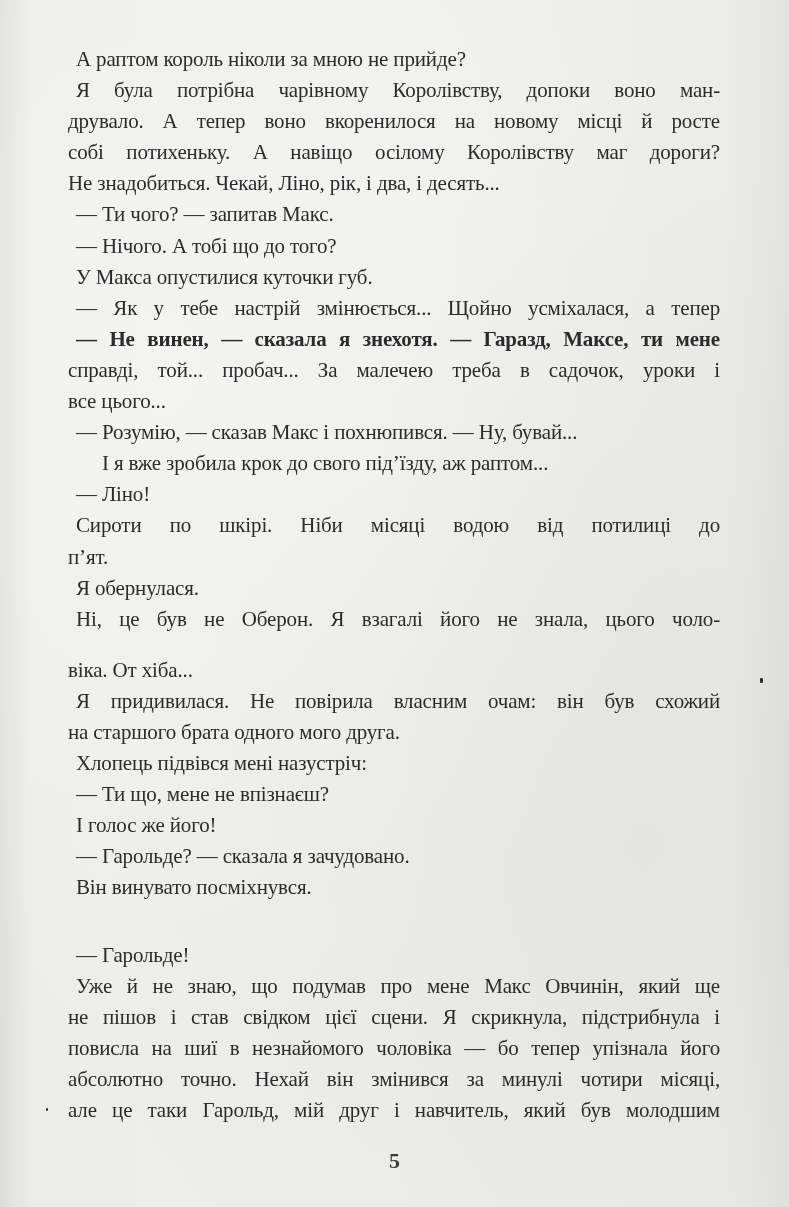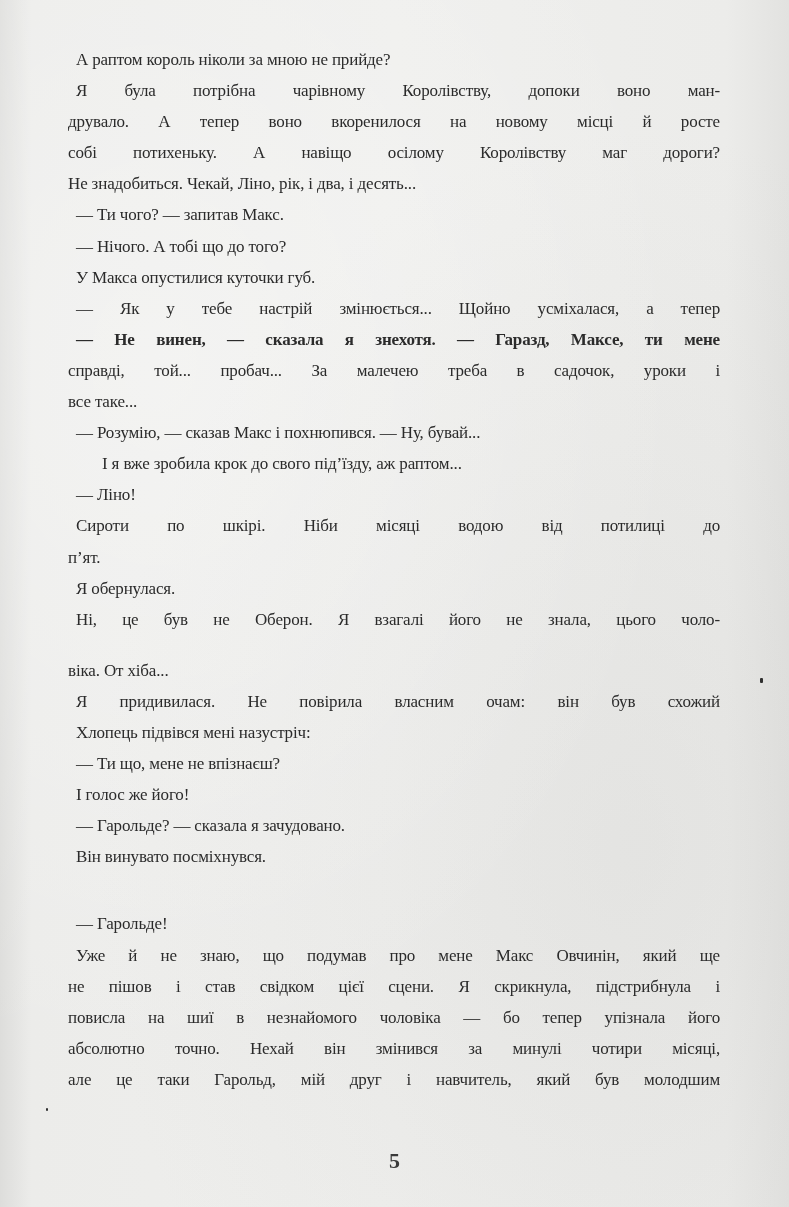--- a/index.html
+++ b/index.html
@@ -21,21 +21,21 @@
         radial-gradient(ellipse at 80% 70%, rgba(200,200,198,0.25), rgba(255,255,255,0) 60%),
         linear-gradient(90deg, #dddddb 0%, #ececea 4%, #efefed 50%, #ececea 92%, #e2e2e0 100%);
       box-sizing: border-box;
     }
     .text-block {
       position: absolute;
       left: 72px;
       top: 44px;
       width: 648px;
       font-family: "Liberation Serif", "DejaVu Serif", serif;
-      font-size: 17px;
+      font-size: 21px;
       line-height: 31.1px;
       color: #2b2b2b;
       text-align: justify;
       letter-spacing: -0.15px;
     }
     .line {
       display: block;
       white-space: nowrap;
       text-align-last: justify;
     }
@@ -71,30 +71,31 @@
       <span class="line" style="padding-left: 4px;">Я була потрібна чарівному Королівству, допоки воно ман-</span>
       <span class="line" style="margin-left: -4px;">друвало. А тепер воно вкоренилося на новому місці й росте</span>
       <span class="line" style="margin-left: -4px;">собі потихеньку. А навіщо осілому Королівству маг дороги?</span>
       <span class="line last" style="margin-left: -4px;">Не знадобиться. Чекай, Ліно, рік, і два, і десять...</span>
       <span class="line last" style="padding-left: 4px;">— Ти чого? — запитав Макс.</span>
       <span class="line last" style="padding-left: 4px;">— Нічого. А тобі що до того?</span>
       <span class="line last" style="padding-left: 4px;">У Макса опустилися куточки губ.</span>
       <span class="line" style="padding-left: 4px;">— Як у тебе настрій змінюється... Щойно усміхалася, а тепер</span>
       <span class="line" style="padding-left: 4px; font-weight: bold;">— Не винен, — сказала я знехотя. — Гаразд, Максе, ти мене</span>
       <span class="line" style="margin-left: -4px;">справді, той... пробач... За малечею треба в садочок, уроки і</span>
-      <span class="line last" style="margin-left: -4px;">все таке...</span>
+      <span class="line last" style="margin-left: -4px;">все цього...</span>
       <span class="line last" style="padding-left: 4px;">— Розумію, — сказав Макс і похнюпився. — Ну, бувай...</span>
       <span class="line last" style="padding-left: 4px; margin-left: 26px;">І я вже зробила крок до свого під’їзду, аж раптом...</span>
       <span class="line last" style="padding-left: 4px;">— Ліно!</span>
       <span class="line" style="padding-left: 4px;">Сироти по шкірі. Ніби місяці водою від потилиці до</span>
       <span class="line last" style="margin-left: -4px;">п’ят.</span>
       <span class="line last" style="padding-left: 4px;">Я обернулася.</span>
       <span class="line" style="padding-left: 4px;">Ні, це був не Оберон. Я взагалі його не знала, цього чоло-</span>
       <span class="line last" style="margin-left: -4px; margin-top: 20px;">віка. От хіба...</span>
       <span class="line" style="padding-left: 4px;">Я придивилася. Не повірила власним очам: він був схожий</span>
+      <span class="line last" style="margin-left: -4px;">на старшого брата одного мого друга.</span>
       <span class="line last" style="padding-left: 4px;">Хлопець підвівся мені назустріч:</span>
       <span class="line last" style="padding-left: 4px;">— Ти що, мене не впізнаєш?</span>
       <span class="line last" style="padding-left: 4px;">І голос же його!</span>
       <span class="line last" style="padding-left: 4px;">— Гарольде? — сказала я зачудовано.</span>
       <span class="line last" style="padding-left: 4px;">Він винувато посміхнувся.</span>
       <span class="line last" style="padding-left: 4px; margin-top: 36px;">— Гарольде!</span>
       <span class="line" style="padding-left: 4px;">Уже й не знаю, що подумав про мене Макс Овчинін, який ще</span>
       <span class="line" style="margin-left: -4px;">не пішов і став свідком цієї сцени. Я скрикнула, підстрибнула і</span>
       <span class="line" style="margin-left: -4px;">повисла на шиї в незнайомого чоловіка — бо тепер упізнала його</span>
       <span class="line" style="margin-left: -4px;">абсолютно точно. Нехай він змінився за минулі чотири місяці,</span>

